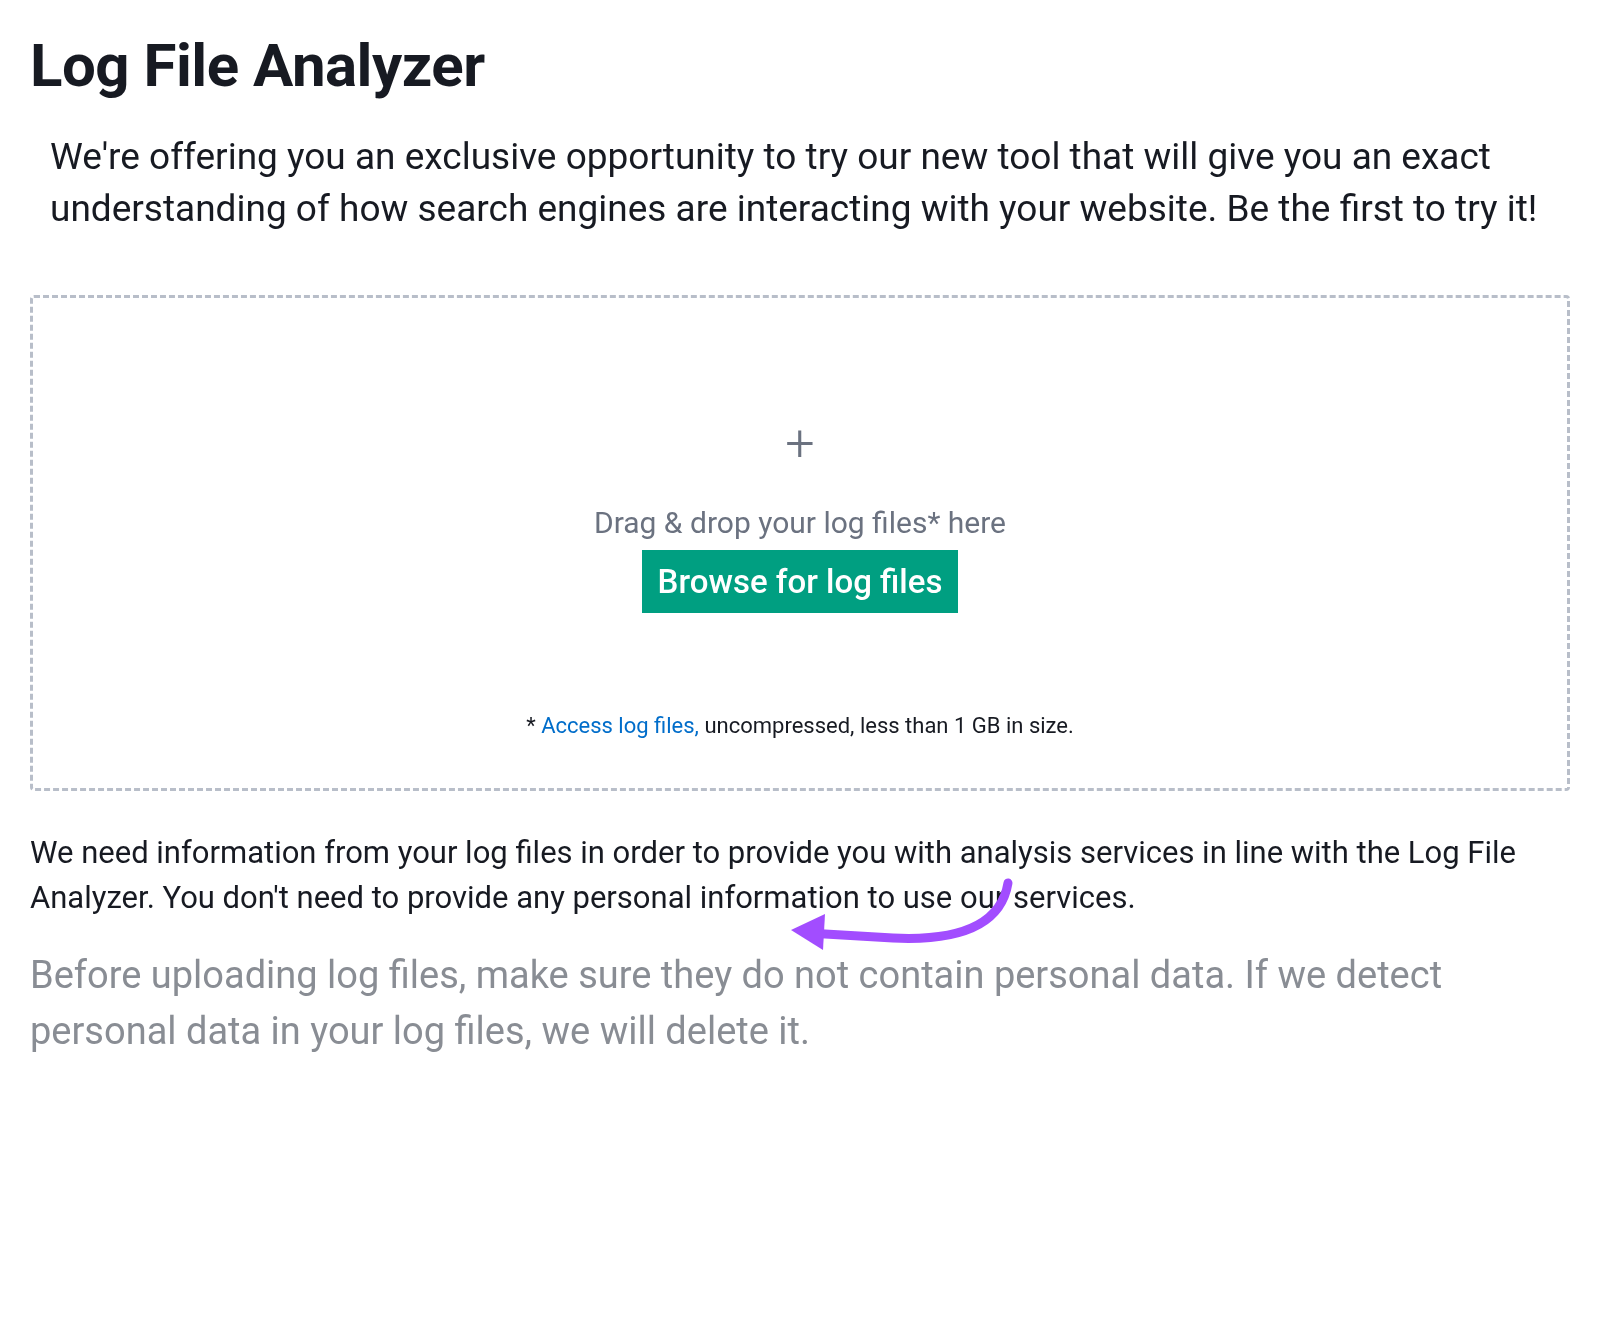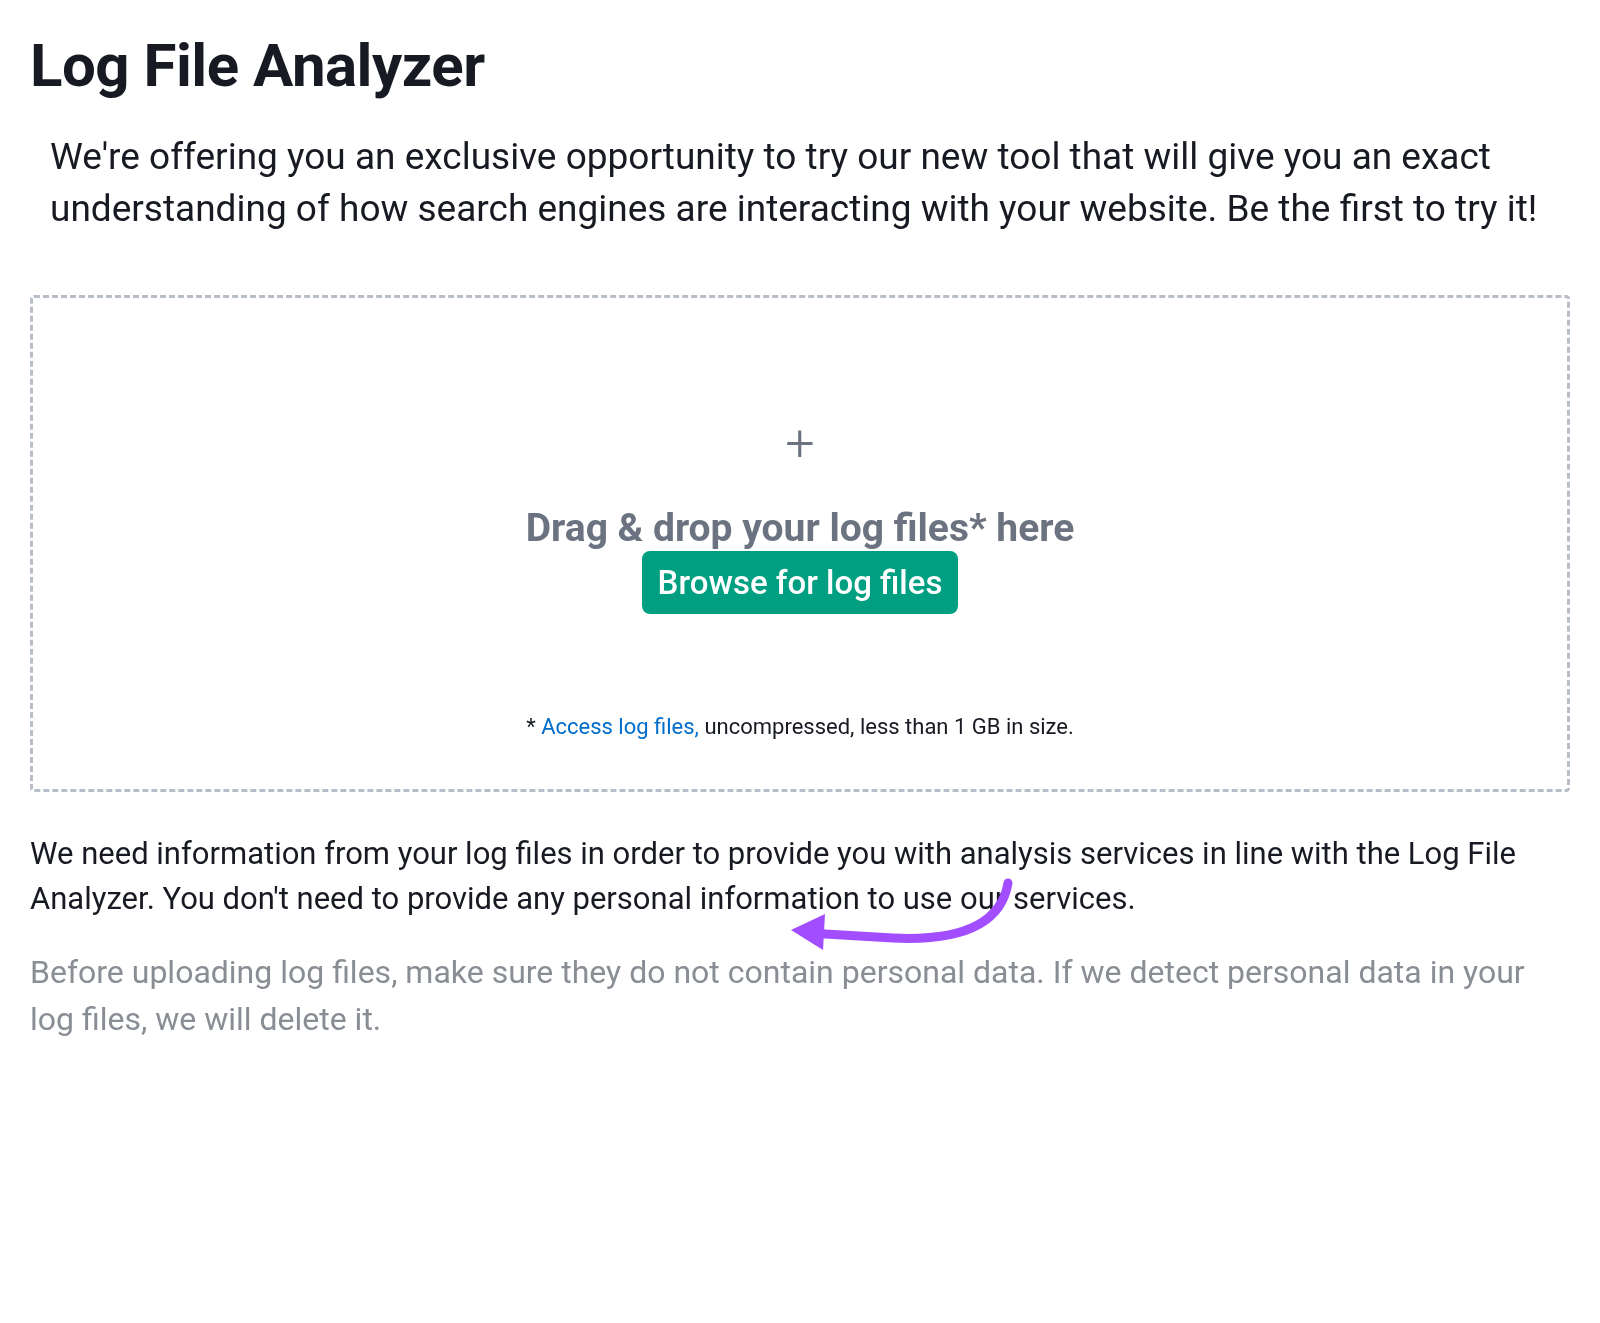--- a/index.html
+++ b/index.html
@@ -43,39 +43,39 @@
     }
     .plus-icon {
       font-size: 52px;
       color: #6b7280;
       font-weight: 300;
       line-height: 1;
       margin-bottom: 35px;
       display: block;
     }
     .drop-text {
-      font-size: 39px;
-      font-weight: 700;
+      font-size: 30px;
+      font-weight: 400;
       color: #6b7280;
-      margin-bottom: 0;
+      margin-bottom: 10px;
     }
     .or-text {
       font-size: 29px;
       color: #6b7280;
       margin-bottom: 18px;
     }
     .browse-button {
       display: inline-block;
       background: #009f81;
       color: #ffffff;
       font-size: 33px;
       font-weight: 500;
       padding: 12px 16px;
       border: none;
-      border-radius: 8px;
+      border-radius: 0;
       cursor: pointer;
       font-family: inherit;
     }
     .arrow-wrap {
       position: absolute;
       left: 740px;
       top: 570px;
       width: 260px;
       height: 120px;
       pointer-events: none;
@@ -98,21 +98,21 @@
       color: #171a22;
     }
     .info-text {
       font-size: 31px;
       color: #171a22;
       line-height: 1.45;
       margin-bottom: 28px;
       max-width: 1540px;
     }
     .warning-text {
-      font-size: 32px;
+      font-size: 38px;
       color: #898d94;
       line-height: 1.45;
       max-width: 1540px;
     }
   </style>
 </head>
 <body>
 
 <h1 class="page-title">Log File Analyzer</h1>
 

